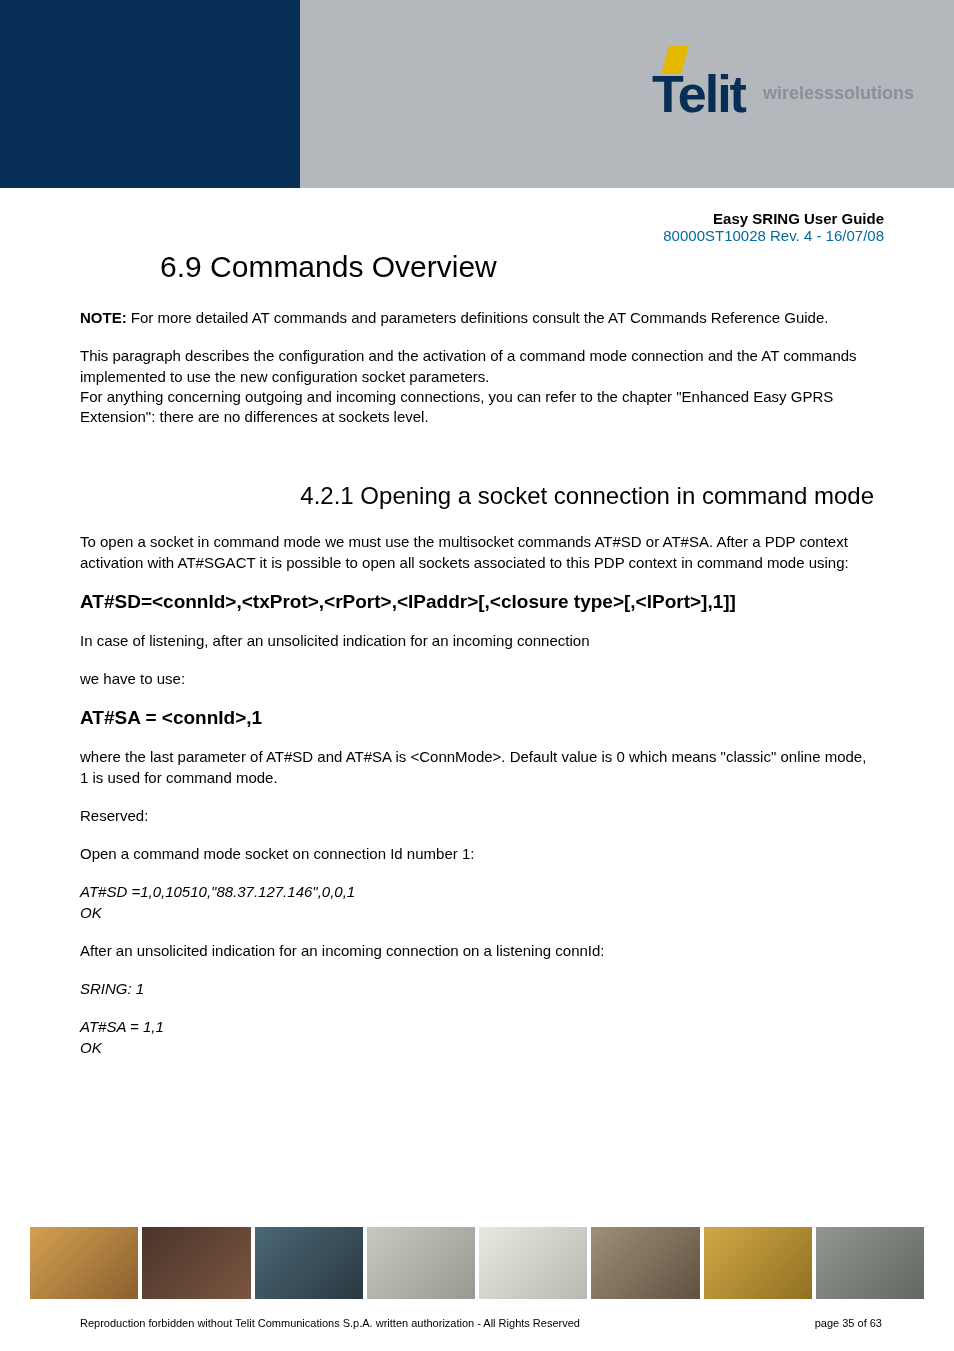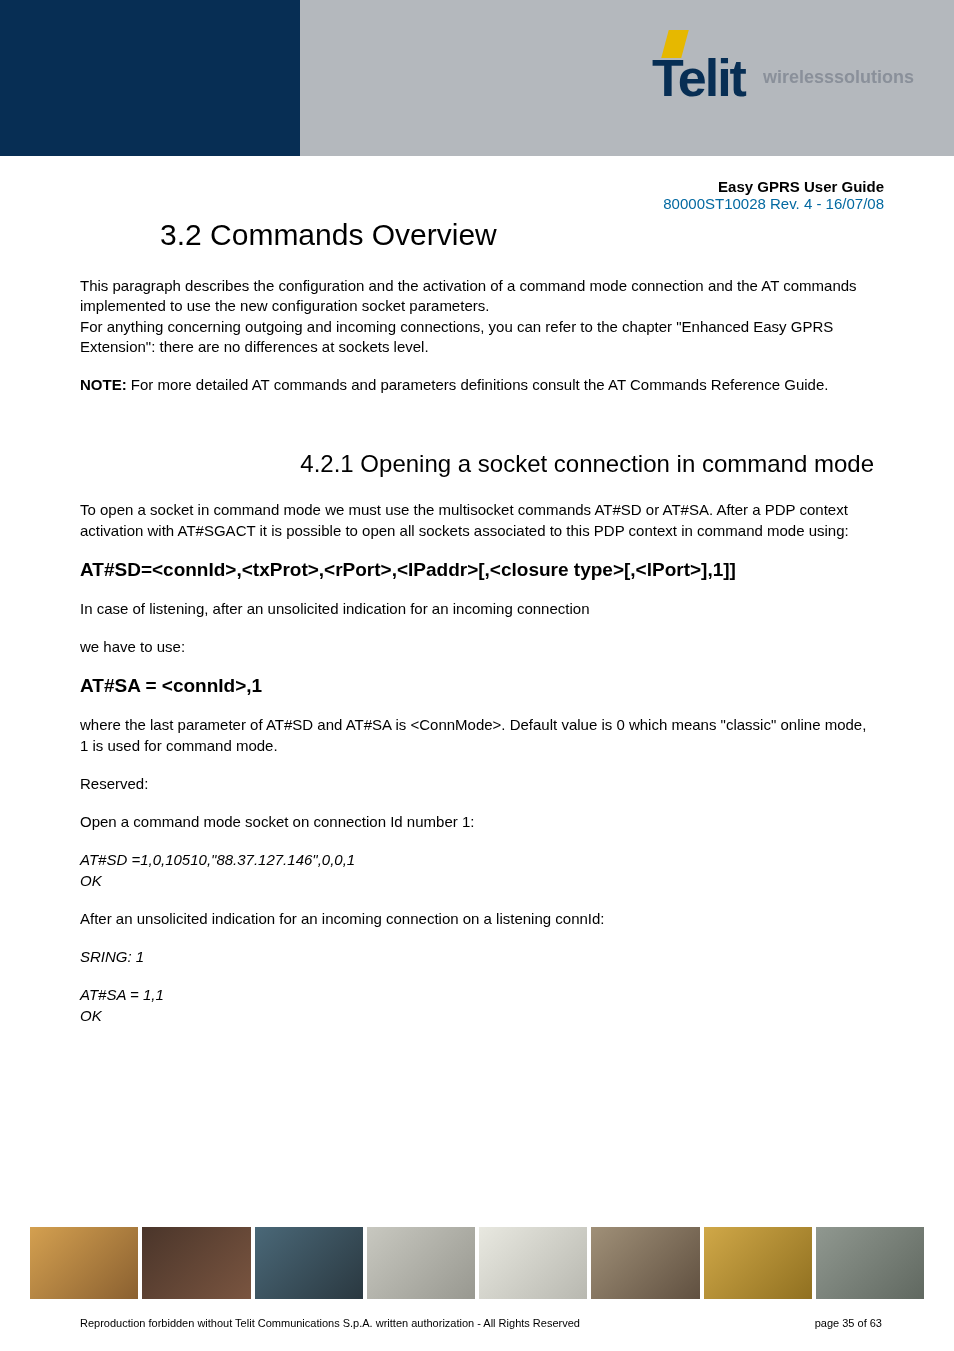--- a/index.html
+++ b/index.html
@@ -9,21 +9,21 @@
     }
     body {
       font-family: Arial, Helvetica, sans-serif;
       width: 954px;
       height: 1351px;
       background: #ffffff;
       position: relative;
     }
     .header-bar {
       display: flex;
-      height: 156px;
+      height: 188px;
       width: 100%;
     }
     .header-left {
       width: 300px;
       background: #072e54;
     }
     .header-right {
       flex: 1;
       background: #b4b8bd;
       display: flex;
@@ -158,34 +158,34 @@
       </div>
       <div class="telit-tagline">
         <span>wireless</span>
         <span>solutions</span>
       </div>
     </div>
   </div>
 </div>
 
 <div class="doc-header">
-  <div class="doc-title">Easy GPRS User Guide</div>
+  <div class="doc-title">Easy SRING User Guide</div>
   <div class="doc-rev">80000ST10028 Rev. 4 - 16/07/08</div>
 </div>
 
 <div class="content">
-  <h2 class="section-heading">3.2  Commands Overview</h2>
-
-  <p class="paragraph" style="white-space: pre-line;">This paragraph describes the configuration and the activation of a command mode connection and the AT commands implemented to use the new configuration socket parameters.
-For anything concerning outgoing and incoming connections, you can refer to the chapter "Enhanced Easy GPRS Extension": there are no differences at sockets level.</p>
+  <h2 class="section-heading">6.9  Commands Overview</h2>
 
   <p class="paragraph">
     <span class="note-prefix">NOTE:</span><span> For more detailed AT commands and parameters definitions consult the AT Commands Reference Guide.</span>
   </p>
 
+  <p class="paragraph" style="white-space: pre-line;">This paragraph describes the configuration and the activation of a command mode connection and the AT commands implemented to use the new configuration socket parameters.
+For anything concerning outgoing and incoming connections, you can refer to the chapter "Enhanced Easy GPRS Extension": there are no differences at sockets level.</p>
+
   <h3 class="subsection-heading">4.2.1 Opening a socket connection in command mode</h3>
 
   <p class="paragraph">To open a socket in command mode we must use the multisocket commands AT#SD or AT#SA. After a PDP context activation with AT#SGACT it is possible to open all sockets associated to this PDP context in command mode using:</p>
 
   <p class="bold-line">AT#SD=&lt;connId&gt;,&lt;txProt&gt;,&lt;rPort&gt;,&lt;IPaddr&gt;[,&lt;closure type&gt;[,&lt;lPort&gt;],1]]</p>
 
   <p class="paragraph">In case of listening, after an unsolicited indication for an incoming connection</p>
 
 
   <p class="paragraph">we have to use:</p>

